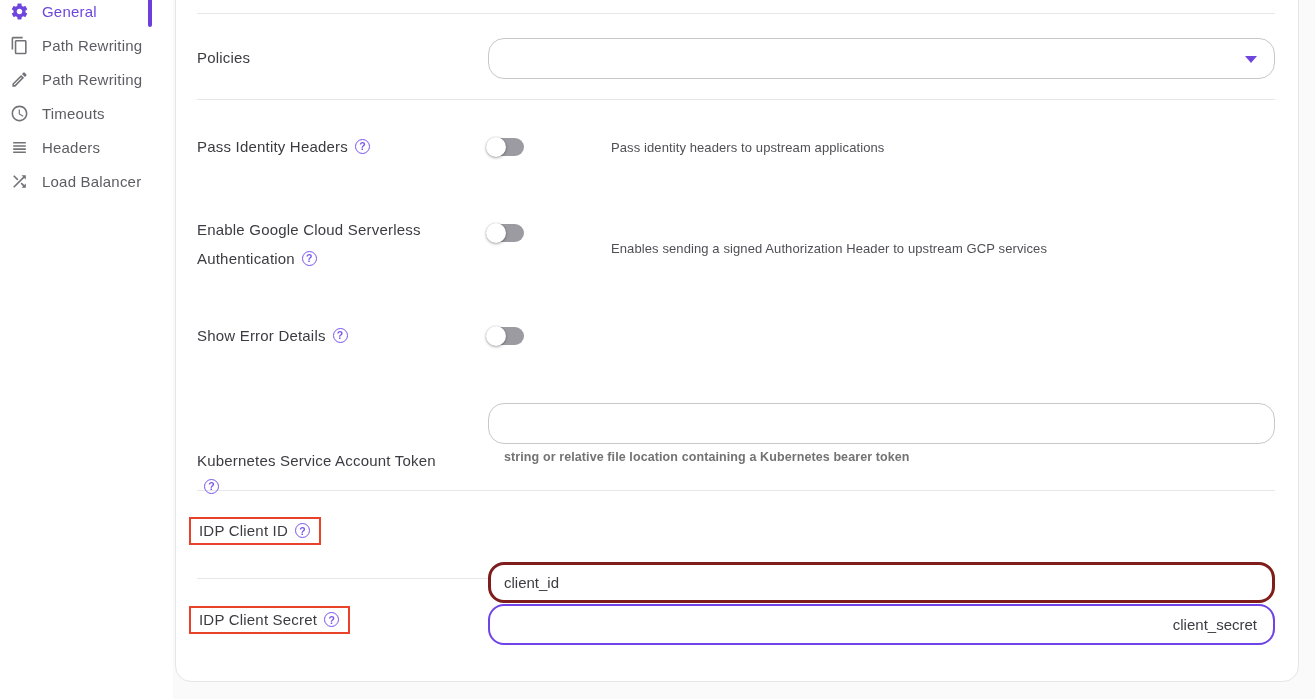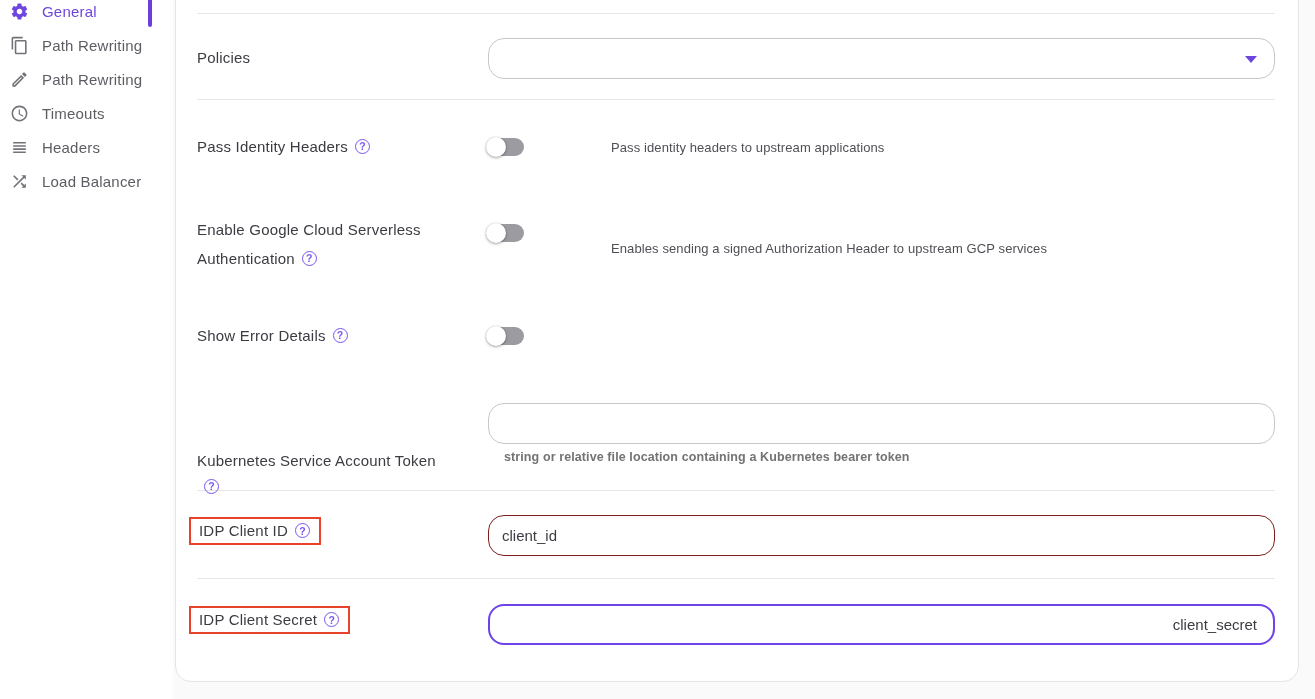--- a/index.html
+++ b/index.html
@@ -31,21 +31,21 @@
             width:268px; line-height:29px; }
   .help { display:inline-flex; width:15px; height:15px; border:1.5px solid #7b55ee;
           border-radius:50%; color:#7b55ee; font-size:10.5px; font-weight:bold;
           align-items:center; justify-content:center; margin-left:7px;
           vertical-align:2px; cursor:pointer; }
   .help::after { content:"?"; }
 
   .tinput { position:absolute; left:488px; width:787px; height:41px; border:1px solid #c8c7cc;
             border-radius:16px; background:#fff; font-size:15px; color:#3c3b42;
             padding:0 16px 0 13px; font-family:"Liberation Sans", sans-serif; outline:none; }
-  .tinput.hovered { border:1px solid #7f1d1d; }
+  .tinput.hovered { border:3px solid #7f1d1d;margin-top:47px; }
   .tinput.focused { border:2px solid #6e43e8; padding-left:12px;text-align:right; }
 
   .select { position:absolute; left:488px; width:787px; height:41px; border:1px solid #c8c7cc;
             border-radius:16px; background:#fff; cursor:pointer; }
   .caret { position:absolute; right:17px; top:17px; width:0; height:0;
            border-left:6px solid transparent; border-right:6px solid transparent;
            border-top:7px solid #6e46dd; }
 
   .toggle { position:absolute; left:488px; width:36px; height:20px; cursor:pointer; }
   .toggle .track { position:absolute; left:2px; top:1px; width:34px; height:18px;

